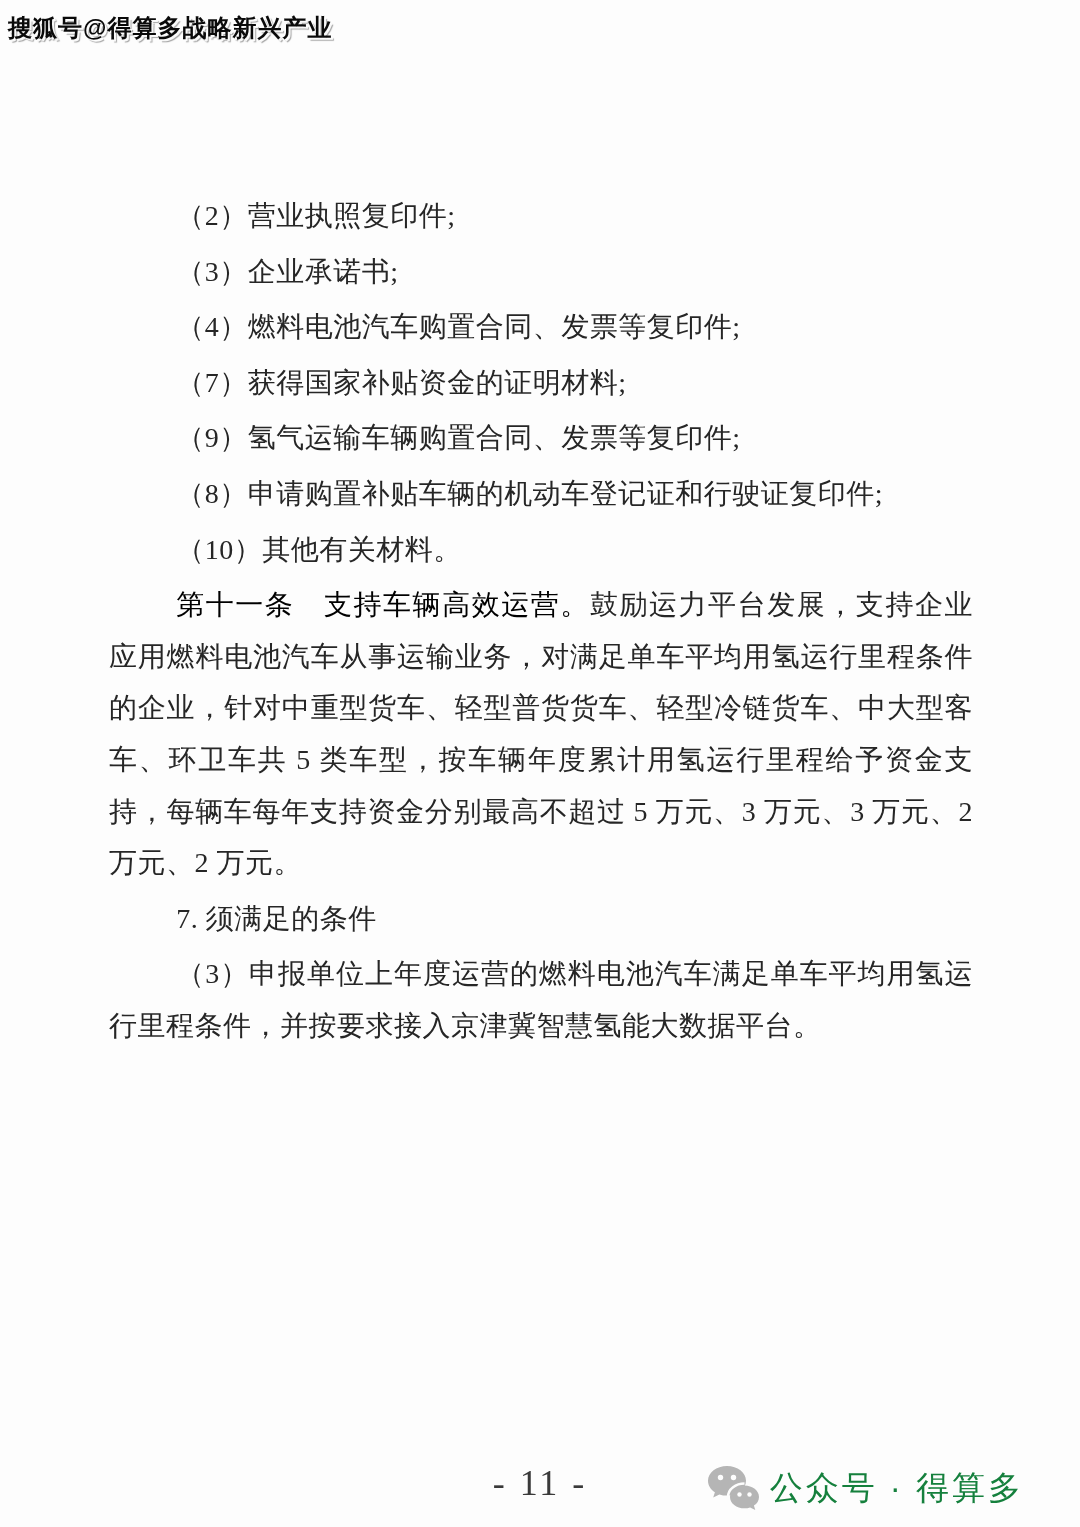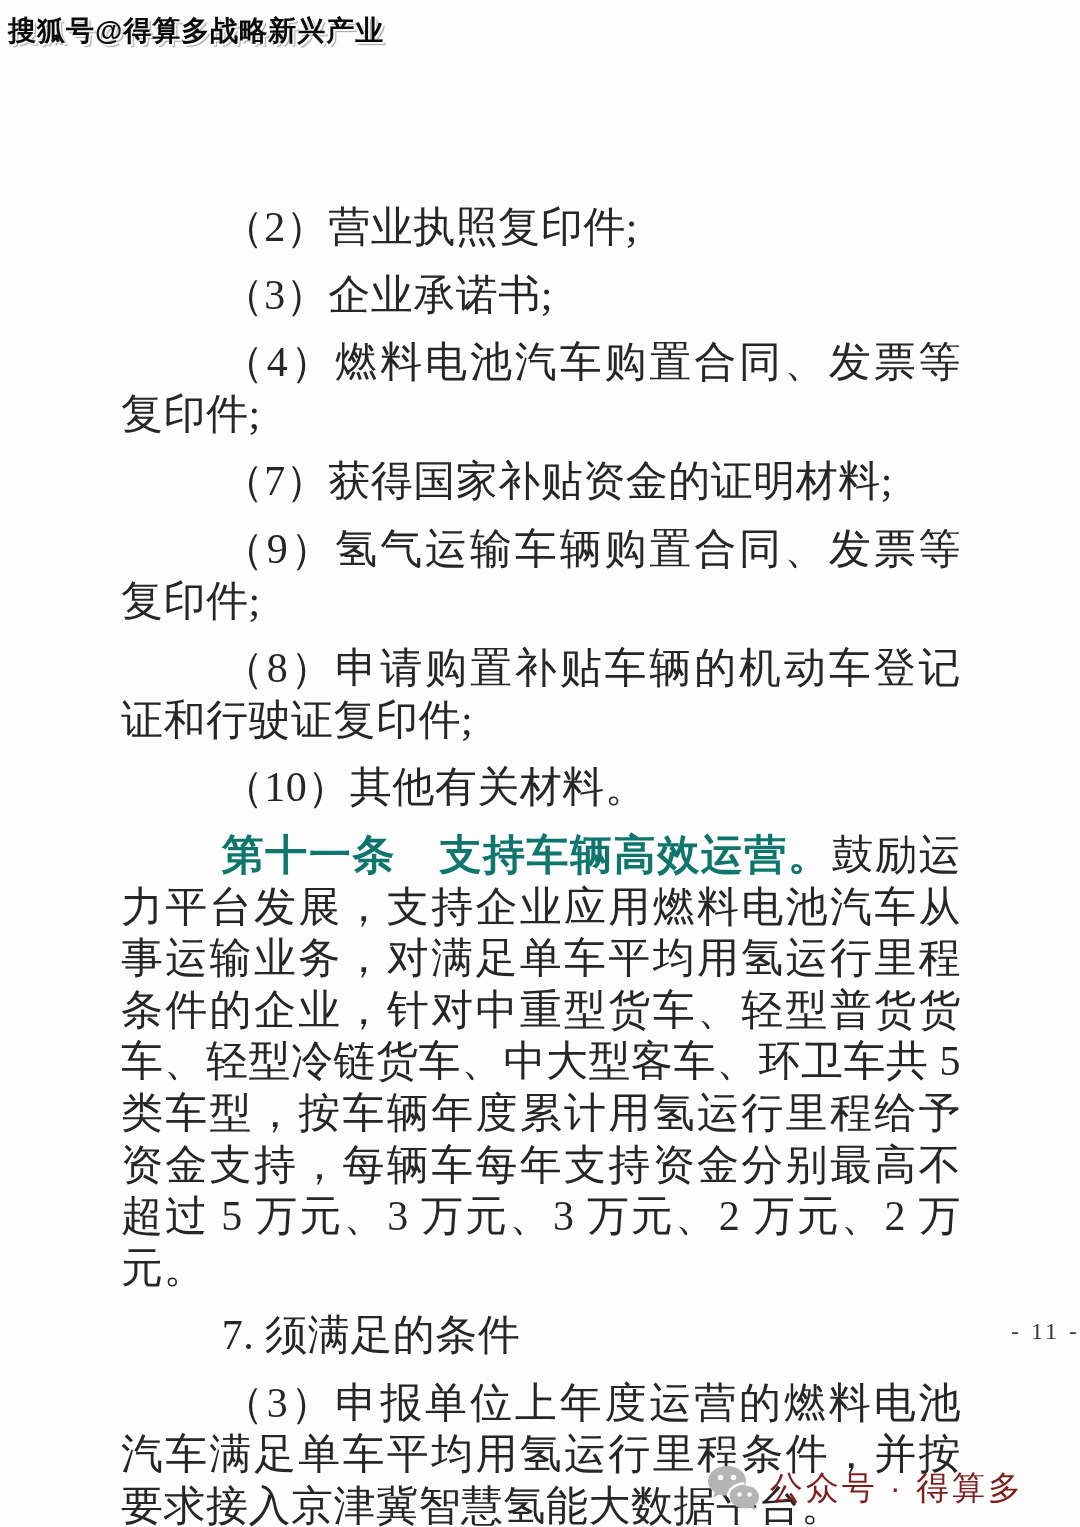--- a/index.html
+++ b/index.html
@@ -14,64 +14,64 @@
     background: #fdfdfd;
     overflow: hidden;
     font-family: "Liberation Serif", "DejaVu Serif", serif;
     color: #262626;
   }
   .watermark {
     position: absolute;
     left: 8px;
     top: 12px;
     font-family: "Liberation Sans", "DejaVu Sans", sans-serif;
-    font-size: 28px;
+    font-size: 24px;
     font-weight: 700;
     color: #0a0a0a;
     letter-spacing: 1px;
     text-shadow: 2px 2px 0 rgba(255,255,255,0.9), 3px 3px 1px rgba(0,0,0,0.35);
     white-space: nowrap;
   }
   .doc {
     position: absolute;
     left: 105px;
     top: 186px;
     width: 872px;
   }
   .doc p {
-    margin: 16px;
-    font-size: 42px;
+    margin: 4px;
+    font-size: 28px;
     line-height: 51.6px;
     text-align: justify;
     text-justify: inter-ideograph;
     text-indent: 2.4em;
     letter-spacing: 0.5px;
   }
   .article-heading {
-    font-weight: 700;
-    color: #0f766e;
+    font-weight: 400;
+    color: #000000;
   }
   .page-number {
     position: absolute;
-    top: 1318px;
+    top: 1462px;
     left: 0;
     width: 100%;
-    text-align: right;
-    font-size: 24px;
+    text-align: center;
+    font-size: 36px;
     color: #3a3a3a;
     letter-spacing: 3px;
   }
   .footer {
     position: absolute;
     top: 1464px;
     right: 56px;
     display: flex;
     align-items: center;
     gap: 10px;
-    color: #7f1d1d;
+    color: #15803d;
   }
   .footer-text {
     font-family: "Liberation Sans", "DejaVu Sans", sans-serif;
     font-size: 33px;
     letter-spacing: 3px;
     white-space: nowrap;
   }
   .wechat {
     display: inline-flex;
     width: 54px;

